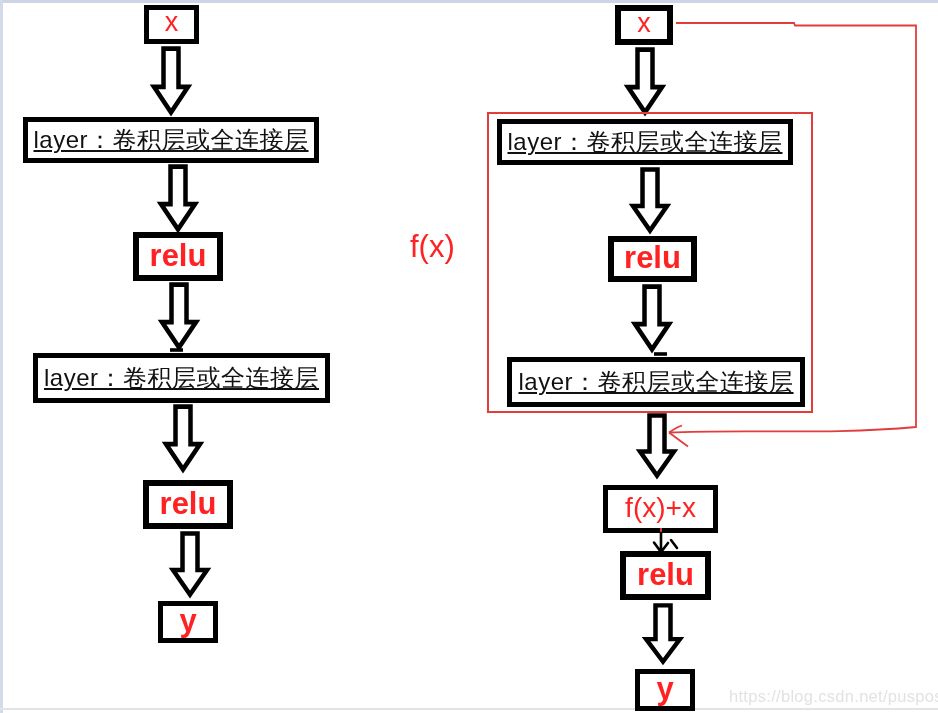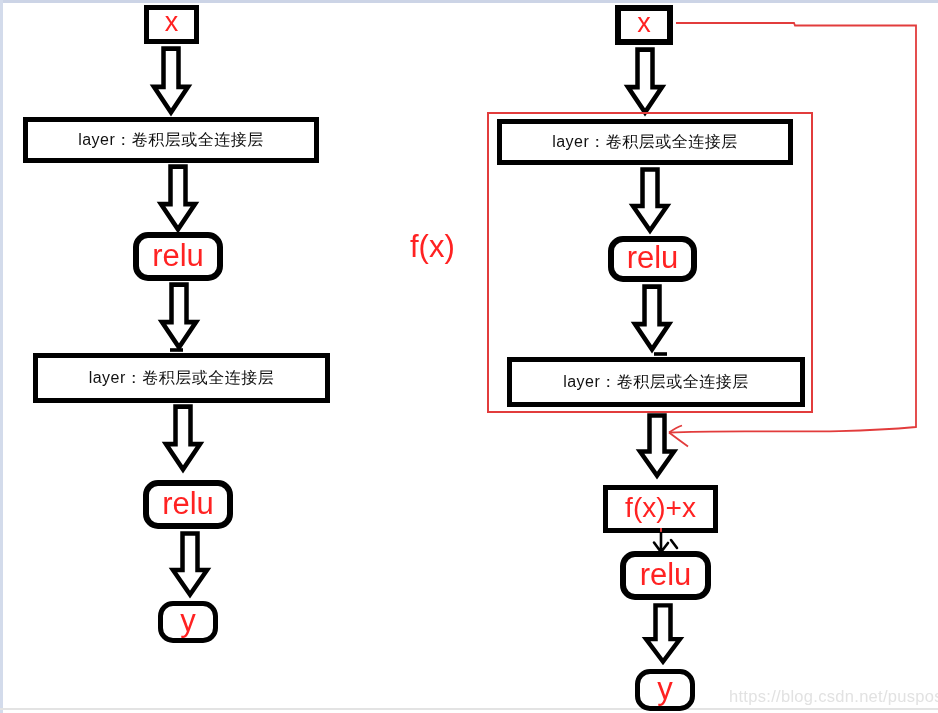--- a/index.html
+++ b/index.html
@@ -18,22 +18,22 @@
   .frame.left{left:0;top:0;width:3px;height:713px;background:var(--frame-side);}
   .frame.bottom{left:0;top:708px;width:938px;height:2px;background:var(--frame-bottom);}
   .node{
     position:absolute; box-sizing:border-box; background:#fff;
     border:5px solid var(--box-border);
     display:flex; align-items:center; justify-content:center;
     color:#111; white-space:nowrap; line-height:1;
   }
   .node.bold6{border-width:6px;}
   .red{color:var(--text-red);}
-  .layer-text{font-size:16px;font-weight:500;letter-spacing:0.5px;}
-  .relu-text{font-size:31px;font-weight:400;padding-bottom:3px;border-radius:15px;}
+  .layer-text{font-size:24px;font-weight:500;letter-spacing:0.5px;text-decoration:underline;}
+  .relu-text{font-size:31px;font-weight:700;padding-bottom:3px;}
   .io-text{font-size:27px;font-weight:500;padding-bottom:4px;}
   .sum-text{font-size:28px;font-weight:500;padding-bottom:3px;}
   .arrow{position:absolute;width:40px;overflow:visible;}
   .group-rect{
     position:absolute; left:487px; top:112px; width:326px; height:301px;
     border:2px solid var(--line-red); box-sizing:border-box; background:transparent;
   }
   .fx-label{
     position:absolute; left:410px; top:231px; font-size:31px; font-weight:500;
     color:var(--text-red); line-height:1;

